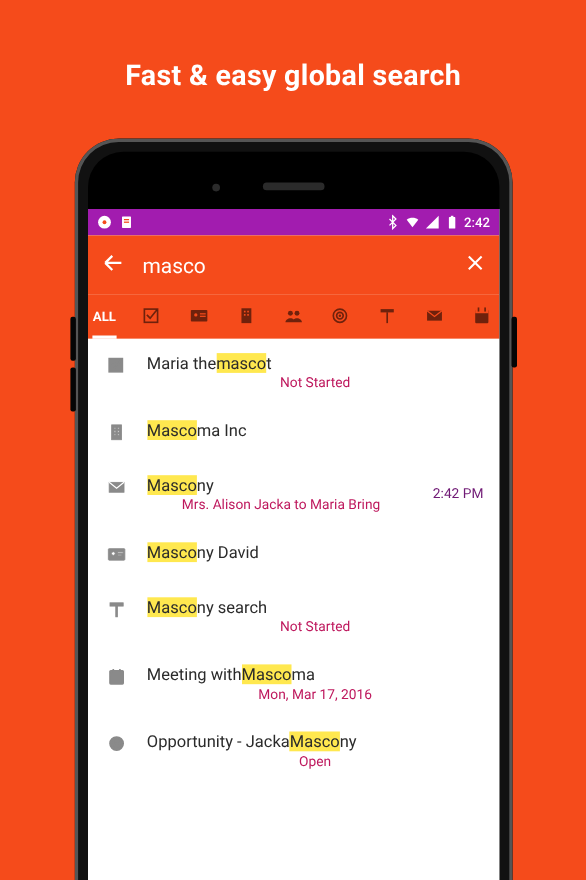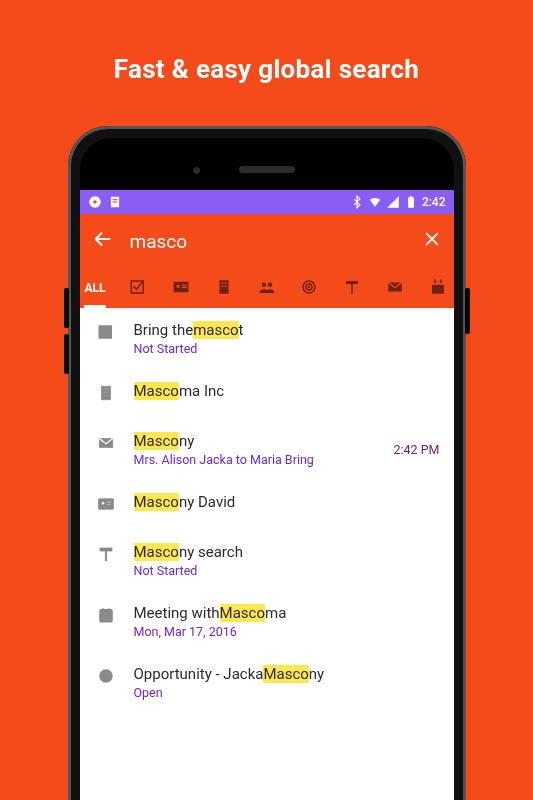--- a/index.html
+++ b/index.html
@@ -56,21 +56,21 @@
       width: 100%;
       background: #fff;
       height: 640px;
       display: flex;
       flex-direction: column;
       overflow: hidden;
     }
 
     .statusbar {
       height: 24px;
-      background: #8b5cf6;
+      background: #a21caf;
       display: flex;
       align-items: center;
       color: #fff;
       font-size: 12px;
       padding: 0 8px;
     }
     .statusbar .left-icons { display:flex; gap:6px; }
     .statusbar .spacer { flex: 1; }
     .statusbar .right { display:flex; align-items:center; gap:4px; font-weight:500;}
     .sb-ico { width:14px; height:14px; display:inline-flex; align-items:center; justify-content:center; }
@@ -131,22 +131,23 @@
     .row .ico svg { width:18px; height:18px; fill:#8a8a8a; stroke:#8a8a8a; }
     .row .content { flex:1; }
     .row .title-line {
       font-size: 15px;
       color:#2b2b2b;
       display:flex;
       flex-wrap:wrap;
     }
     .row .sub {
       font-size: 12.5px;
-      color:#6d28d9;
+      color:#be185d;
       margin-top:2px;
+      text-align:center;
     }
     .row .trailing {
       font-size: 12.5px;
       color:#701a75;
       align-self:center;
     }
     mark { background:#ffe84f; color:inherit; padding:0; }
 
     .side-btn { position:absolute; background:#050505; border-radius:2px; }
     .side-btn.vol-up { left:-4px; top:162px; width:5px; height:40px; }
@@ -309,21 +310,21 @@
           <div class="ico">
               <span>
             <svg viewBox="0 0 24 24" fill="none" stroke="#8a8a8a" stroke-width="2">
                   <rect x="3" y="4" width="16" height="16"></rect>
                   <path d="M6 11l4 4 8-10"></path>
                 </svg>
           </span>
             </div>
           <div class="content">
             <div class="title-line">
-                <span>Bring the </span>
+                <span>Maria the </span>
                 <mark>masco</mark>
                 <span>t</span>
               </div>
             <div class="sub">Not Started</div>
           </div>
         </div>
 
         <div class="row">
           <div class="ico">
               <span>

